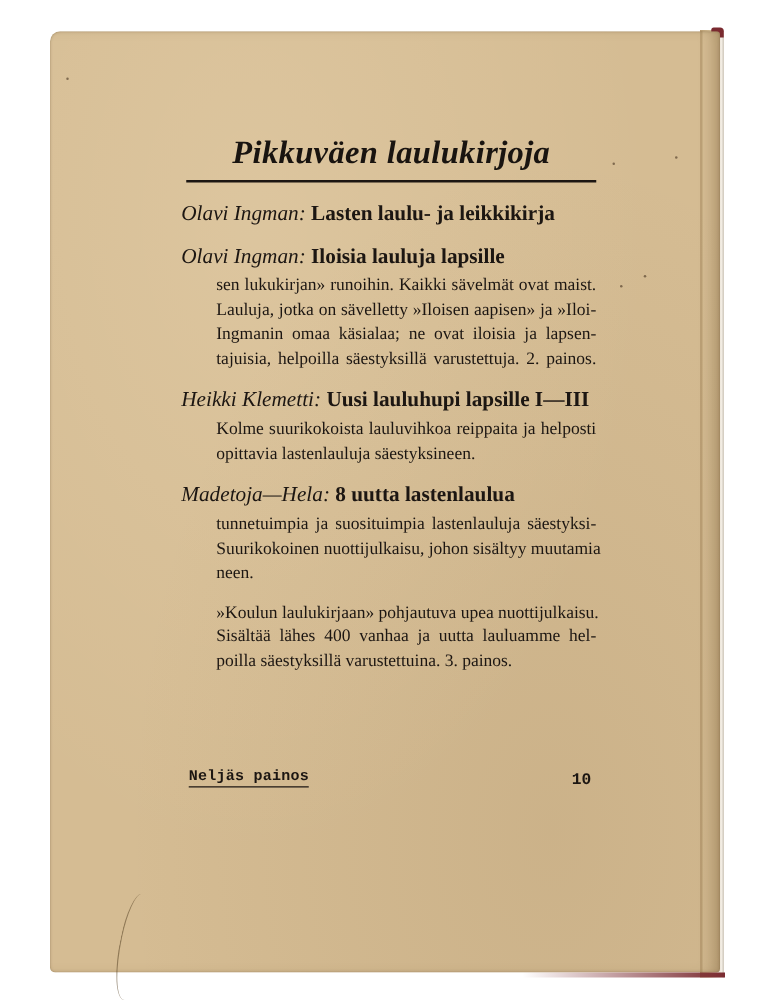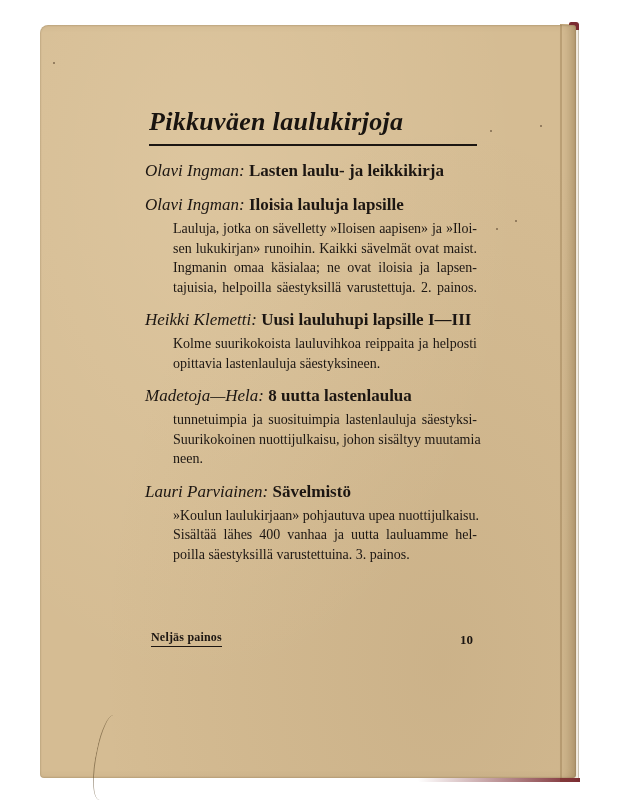--- a/index.html
+++ b/index.html
@@ -75,20 +75,21 @@
     }
     .content {
       position: absolute;
       left: 149px;
       top: 100px;
       width: 328px;
       color: #1c1612;
       font-family: "DejaVu Serif", "Liberation Serif", serif;
     }
     .title {
+      text-align: center;
       font-family: "Liberation Serif", serif;
       font-style: italic;
       font-size: 26px;
       letter-spacing: 0.3px;
       margin: 0;
       height: 44px;
       line-height: 44px;
       color: #191410;
     }
     .rule {
@@ -127,24 +128,24 @@
       text-align: justify;
       text-align-last: justify;
       white-space: nowrap;
     }
     .entry-desc span.last {
       text-align-last: left;
     }
     .footer {
       position: absolute;
       left: 151px;
-      top: 630px;
+      top: 614px;
       width: 322px;
       height: 20px;
-      font-family: Liberation Serif, serif;
+      font-family: Liberation Mono, monospace;
       color: #1c1612;
     }
     .edition {
       position: absolute;
       left: 0;
       top: 0;
       font-size: 12px;
       font-weight: bold;
       border-bottom: 1.5px solid #1c1612;
       padding-bottom: 1px;
@@ -195,22 +196,22 @@
         <span class="entry-title">Lasten laulu- ja leikkikirja</span>
       </div>
     </div>
 
     <div class="entry">
       <div class="entry-heading">
         <span class="entry-author">Olavi Ingman:</span>
         <span class="entry-title">Iloisia lauluja lapsille</span>
       </div>
       <div class="entry-desc">
+        <span>sen lukukirjan» runoihin. Kaikki sävelmät ovat maist.</span>
         <span>Lauluja, jotka on sävelletty »Iloisen aapisen» ja »Iloi-</span>
-        <span>sen lukukirjan» runoihin. Kaikki sävelmät ovat maist.</span>
         <span>Ingmanin omaa käsialaa; ne ovat iloisia ja lapsen-</span>
         <span>tajuisia, helpoilla säestyksillä varustettuja. 2. painos.</span>
       </div>
     </div>
 
     <div class="entry">
       <div class="entry-heading">
         <span class="entry-author">Heikki Klemetti:</span>
         <span class="entry-title">Uusi lauluhupi lapsille I—III</span>
       </div>
@@ -226,24 +227,20 @@
         <span class="entry-title">8 uutta lastenlaulua</span>
       </div>
       <div class="entry-desc">
         <span>tunnetuimpia ja suosituimpia lastenlauluja säestyksi-</span>
         <span>Suurikokoinen nuottijulkaisu, johon sisältyy muutamia</span>
         <span class="last">neen.</span>
       </div>
     </div>
 
     <div class="entry">
-      <div class="entry-heading">
-        <span class="entry-author">Lauri Parviainen:</span>
-        <span class="entry-title">Sävelmistö</span>
-      </div>
       <div class="entry-desc">
         <span>»Koulun laulukirjaan» pohjautuva upea nuottijulkaisu.</span>
         <span>Sisältää lähes 400 vanhaa ja uutta lauluamme hel-</span>
         <span class="last">poilla säestyksillä varustettuina. 3. painos.</span>
       </div>
     </div>
   </div>
 
   <div class="footer">
     <span class="edition">Neljäs painos</span>

